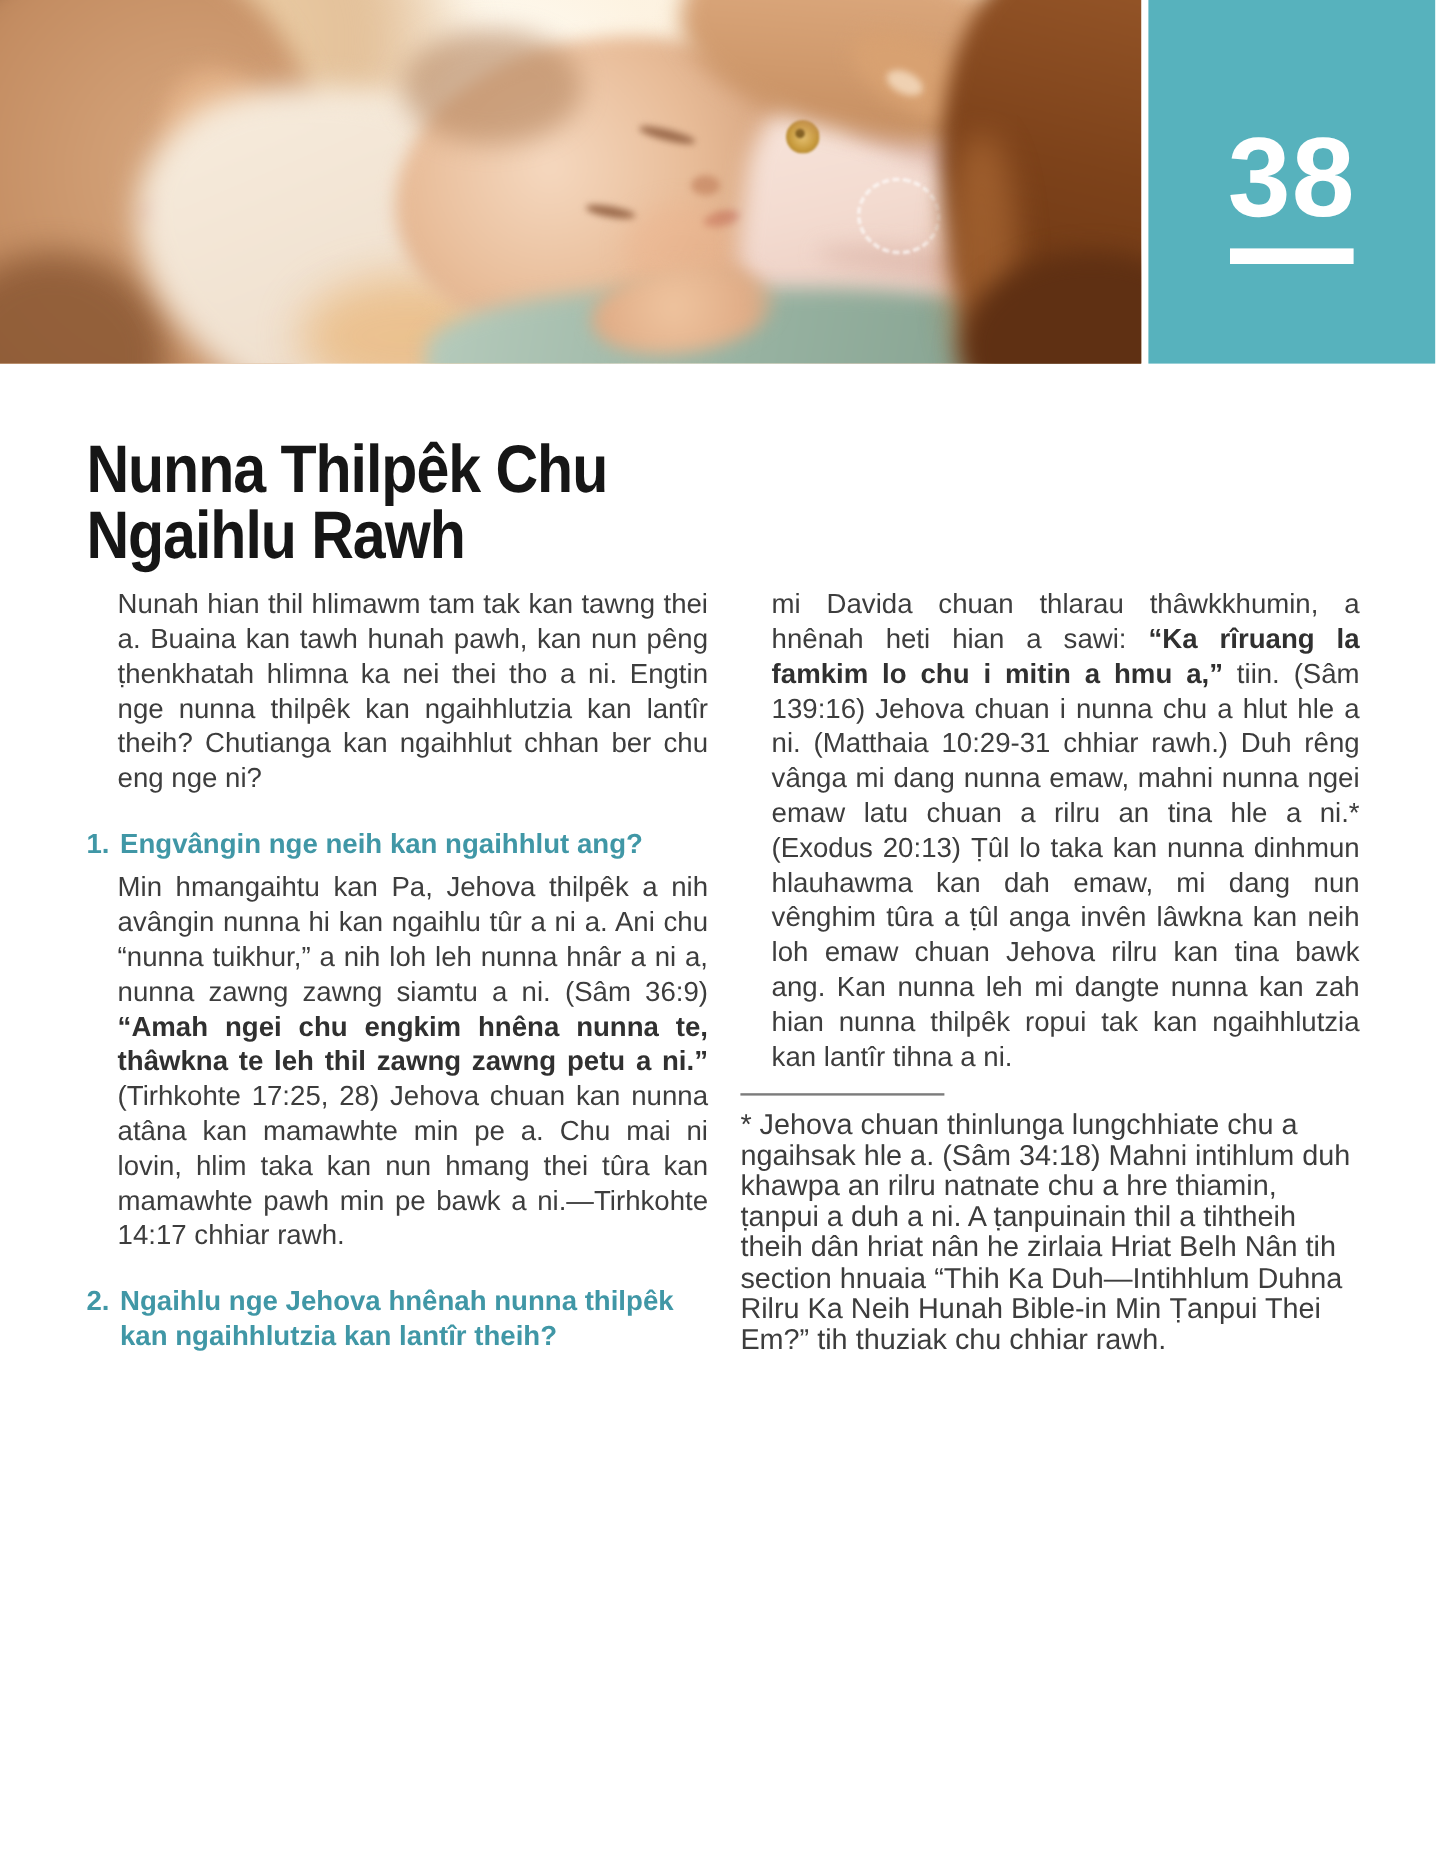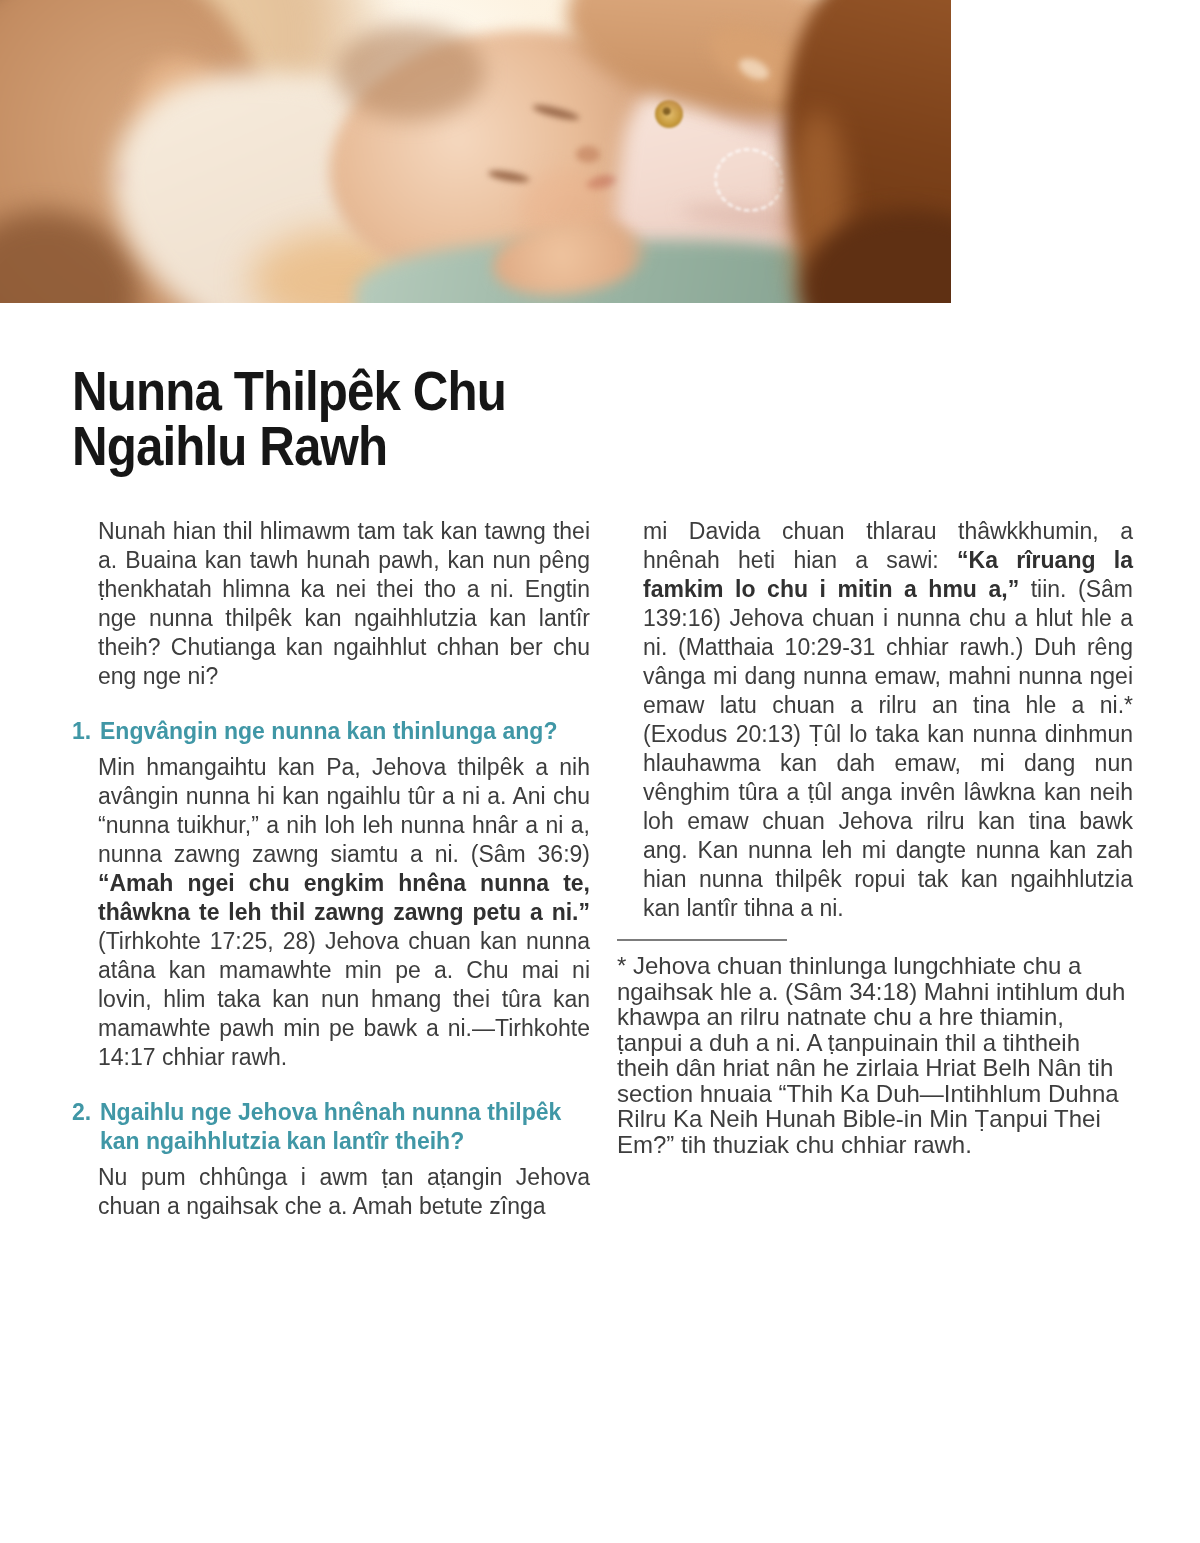--- a/index.html
+++ b/index.html
@@ -57,21 +57,21 @@
 
   .chapter-box{position:absolute;left:957px;top:0;width:239px;height:303px;background:var(--accent-box,#57b2bd);}
   .chapter-inner{position:absolute;left:0;right:0;top:101px;text-align:center;}
   .chapter-number{font-size:94px;line-height:94px;font-weight:bold;color:#ffffff;letter-spacing:1px;}
   .chapter-underline{width:103px;height:13px;background:#ffffff;margin:12px auto 0 auto;}
 
   
   .content{position:absolute;left:0;top:317px;width:1200px;padding:46px 67px 0 72px;box-sizing:border-box;}
   .title{margin:0;font-size:56px;line-height:55px;font-weight:bold;color:#161616;letter-spacing:-1px;
          white-space:pre-line;transform:scaleX(.88);transform-origin:0 0;}
-  .columns{display:flex;margin-top:44px;}
+  .columns{display:flex;margin-top:16px;}
   .col-left{width:518px;flex:none;}
   .col-right{width:516px;flex:none;margin-left:27px;}
   .para{font-size:23px;line-height:29px;color:var(--body-text,#3d3d3d);text-align:justify;margin:0 0 0 26px;}
   .para .bold{font-weight:bold;color:#303030;}
   .question{display:flex;font-size:23px;line-height:29px;font-weight:bold;
             color:var(--question-heading,#4097a6);margin:26px 0 7px 0;}
   .qnum{width:28px;flex:none;}
   .qtext{flex:1;}
   .footnote{margin-top:16px;}
   .footnote-rule{width:170px;height:0;border-top:2px solid #7c7c7c;}
@@ -106,44 +106,49 @@
       <div class="ph ph-heart"></div>
       <div class="ph ph-green-cloth"></div>
       <div class="ph ph-baby-hand"></div>
       <div class="ph ph-adult-hand"></div>
       <div class="ph ph-finger"></div>
       <div class="ph ph-nail"></div>
       <div class="ph ph-father-head"></div>
       <div class="ph ph-father-rim"></div>
       <div class="ph ph-father-low"></div>
     </div>
+    <div class="chapter-box">
+      <div class="chapter-inner">
+        <div class="chapter-number">38</div>
+        <div class="chapter-underline"></div>
+      </div>
+    </div>
   </header>
 
   <main class="content">
     <h1 class="title">Nunna Thilpêk Chu
 Ngaihlu Rawh</h1>
 
     <div class="columns">
 
       <div class="col col-left">
         <p class="para"><span>Nunah hian thil hlimawm tam tak kan tawng thei a. Buaina kan tawh hunah pawh, kan nun pêng ṭhenkhatah hlimna ka nei thei tho a ni. Engtin nge nunna thilpêk kan ngaihhlutzia kan lantîr theih? Chutianga kan ngaihhlut chhan ber chu eng nge ni?</span></p>
 
         <div class="question">
           <span class="qnum">1.</span>
-          <span class="qtext">Engvângin nge nunna kan thinlunga ang?</span>
+          <span class="qtext">Engvângin nge neih kan ngaihhlut ang?</span>
         </div>
 
         <p class="para"><span>Min hmangaihtu kan Pa, Jehova thilpêk a nih avângin nunna hi kan ngaihlu tûr a ni a. Ani chu “nunna tuikhur,” a nih loh leh nunna hnâr a ni a, nunna zawng zawng siamtu a ni. (Sâm 36:9) </span><span class="bold">“Amah ngei chu engkim hnêna nunna te, thâwkna te leh thil zawng zawng petu a ni.”</span><span> (Tirhkohte 17:25, 28) Jehova chuan kan nunna atâna kan mamawhte min pe a. Chu mai ni lovin, hlim taka kan nun hmang thei tûra kan mamawhte pawh min pe bawk a ni.—Tirhkohte 14:17 chhiar rawh.</span></p>
 
         <div class="question">
           <span class="qnum">2.</span>
           <span class="qtext">Ngaihlu nge Jehova hnênah nunna thilpêk kan ngaihhlutzia kan lantîr theih?</span>
         </div>
 
-        <p class="para"><span>Nu pum chhûnga i awm ṭan aṭangin Jehova chuan a ngaihsak che a. Amah betute zînga</span></p>
       </div>
 
       <div class="col col-right">
         <p class="para"><span>mi Davida chuan thlarau thâwkkhumin, a hnênah heti hian a sawi: </span><span class="bold">“Ka rîruang la famkim lo chu i mitin a hmu a,”</span><span> tiin. (Sâm 139:16) Jehova chuan i nunna chu a hlut hle a ni. (Matthaia 10:29-31 chhiar rawh.) Duh rêng vânga mi dang nunna emaw, mahni nunna ngei emaw latu chuan a rilru an tina hle a ni.* (Exodus 20:13) Ṭûl lo taka kan nunna dinhmun hlauhawma kan dah emaw, mi dang nun vênghim tûra a ṭûl anga invên lâwkna kan neih loh emaw chuan Jehova rilru kan tina bawk ang. Kan nunna leh mi dangte nunna kan zah hian nunna thilpêk ropui tak kan ngaihhlutzia kan lantîr tihna a ni.</span></p>
 
         <div class="footnote">
           <div class="footnote-rule"></div>
           <p class="footnote-text"><span>* Jehova chuan thinlunga lungchhiate chu a ngaihsak hle a. (Sâm 34:18) Mahni intihlum duh khawpa an rilru natnate chu a hre thiamin, ṭanpui a duh a ni. A ṭanpuinain thil a tihtheih theih dân hriat nân he zirlaia Hriat Belh Nân tih section hnuaia “Thih Ka Duh—Intihhlum Duhna Rilru Ka Neih Hunah Bible-in Min Ṭanpui Thei Em?” tih thuziak chu chhiar rawh.</span></p>
         </div>
       </div>

